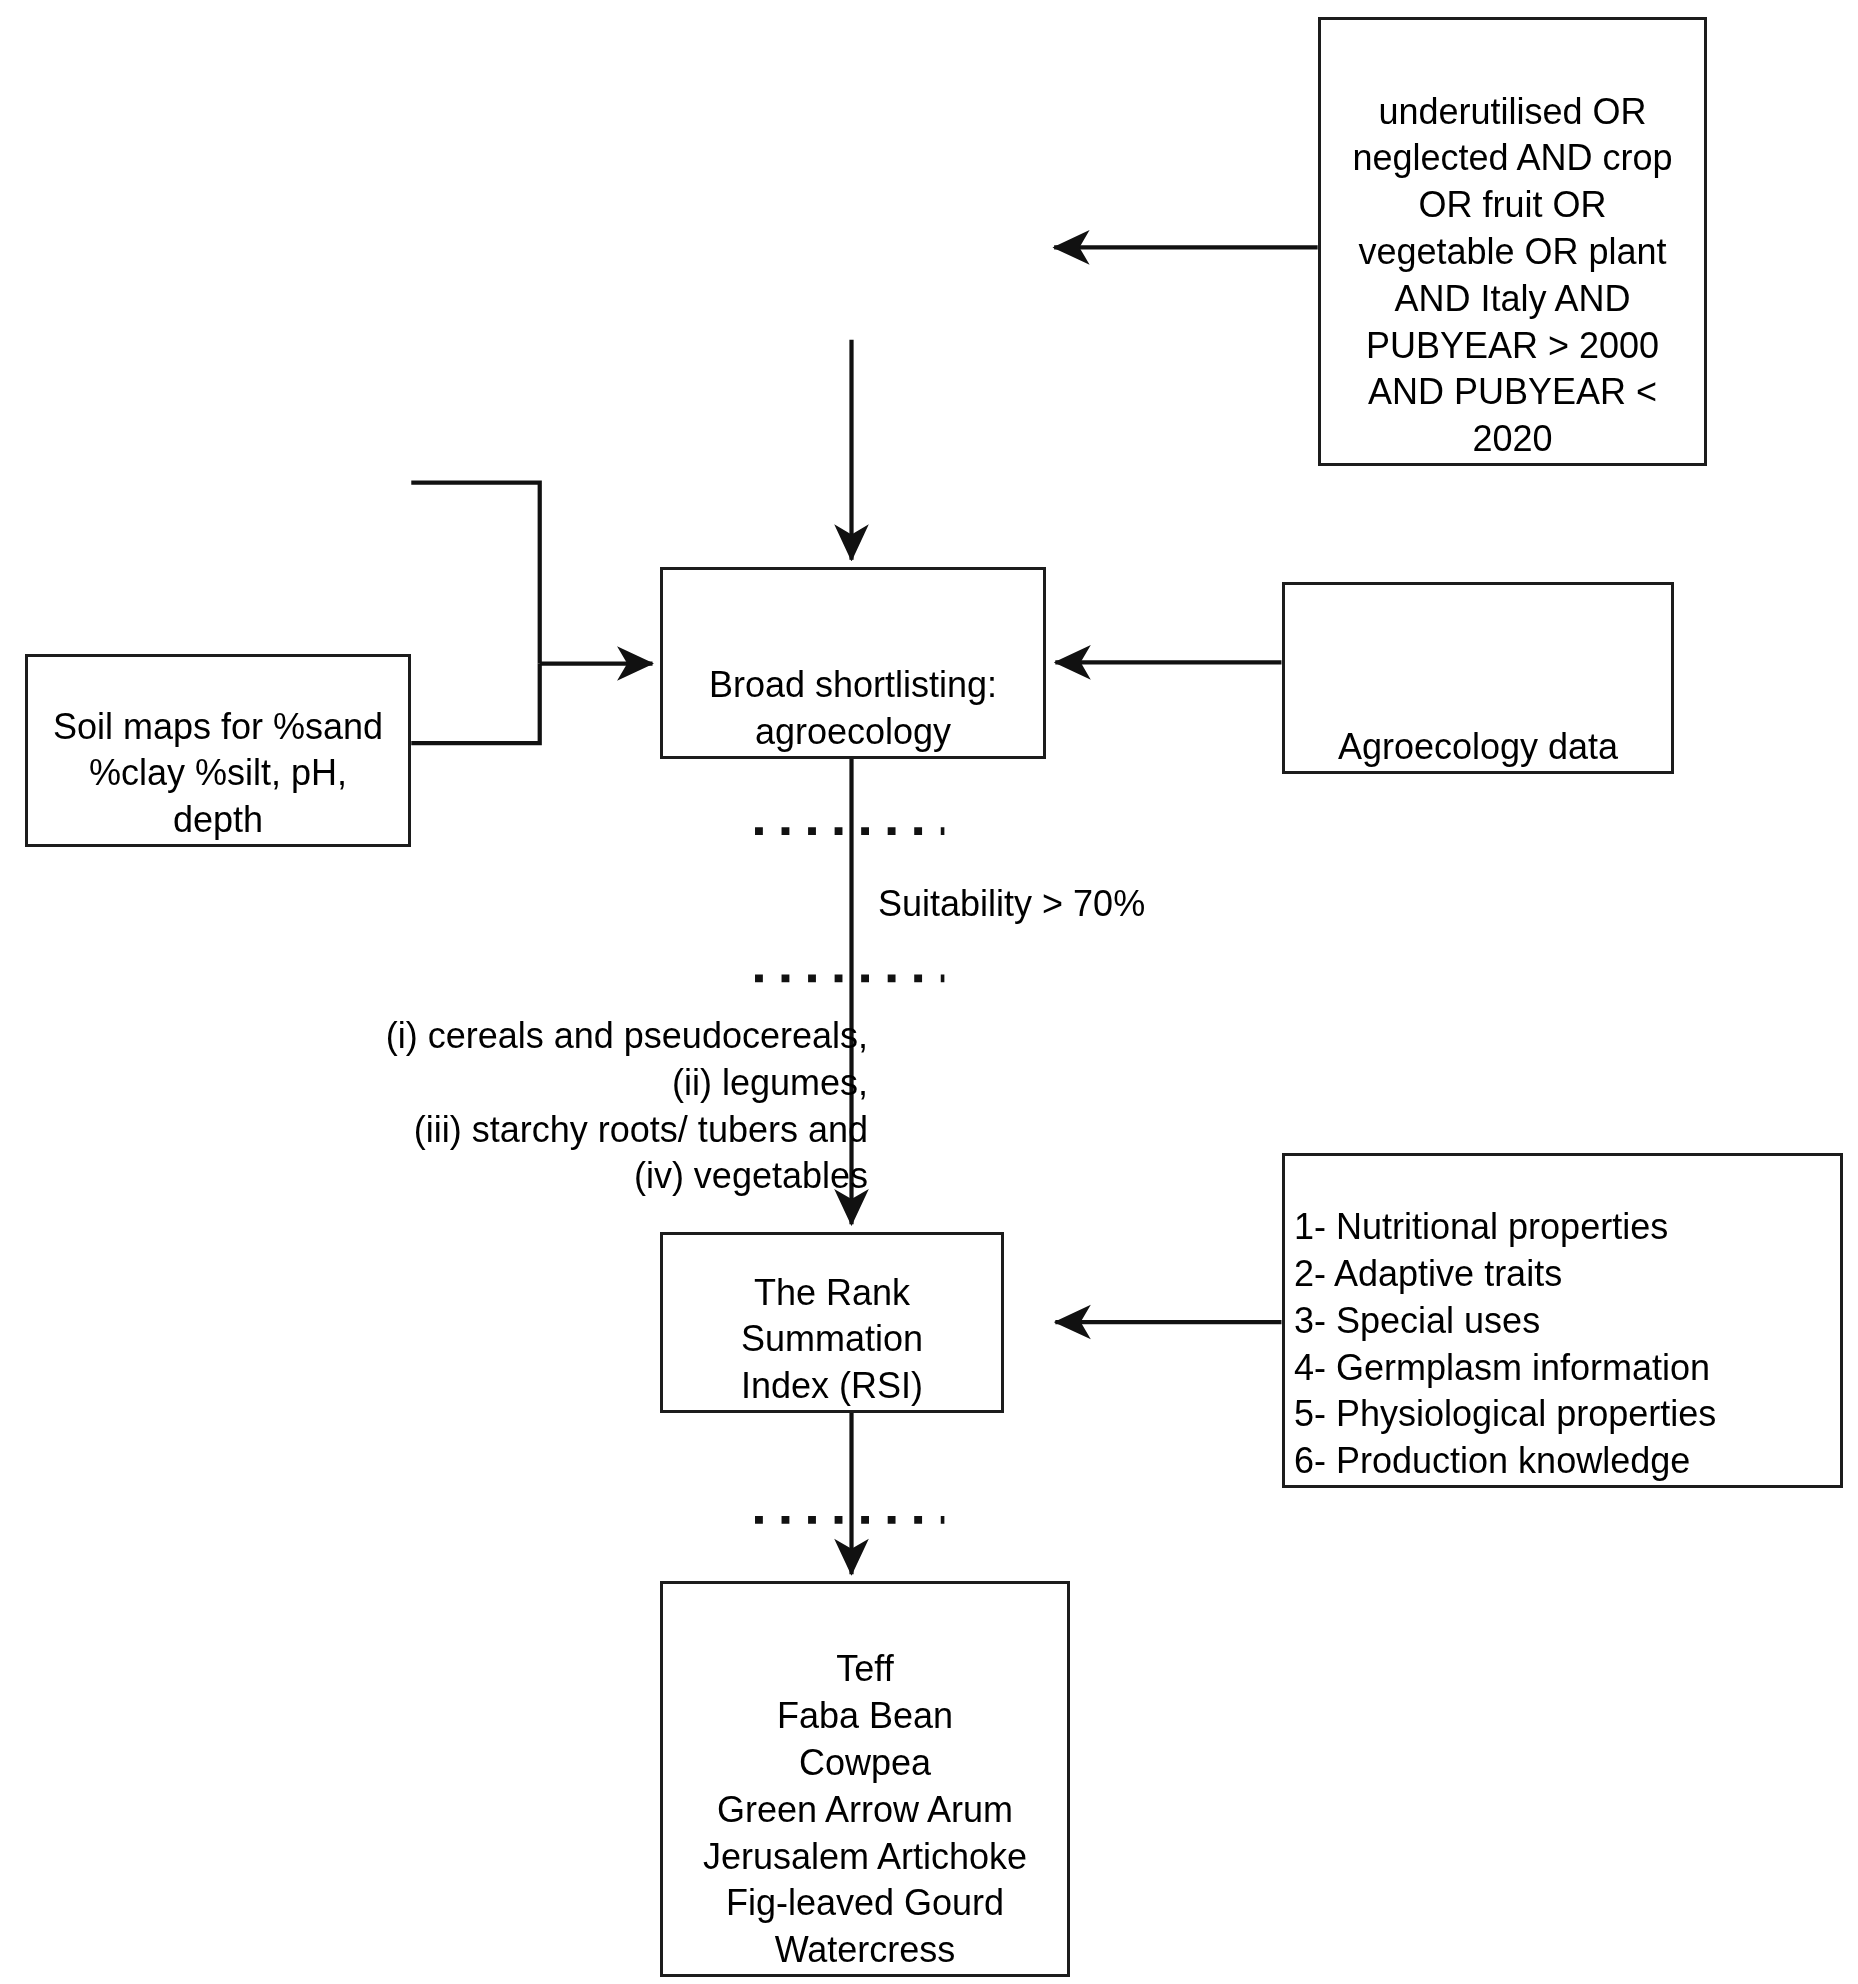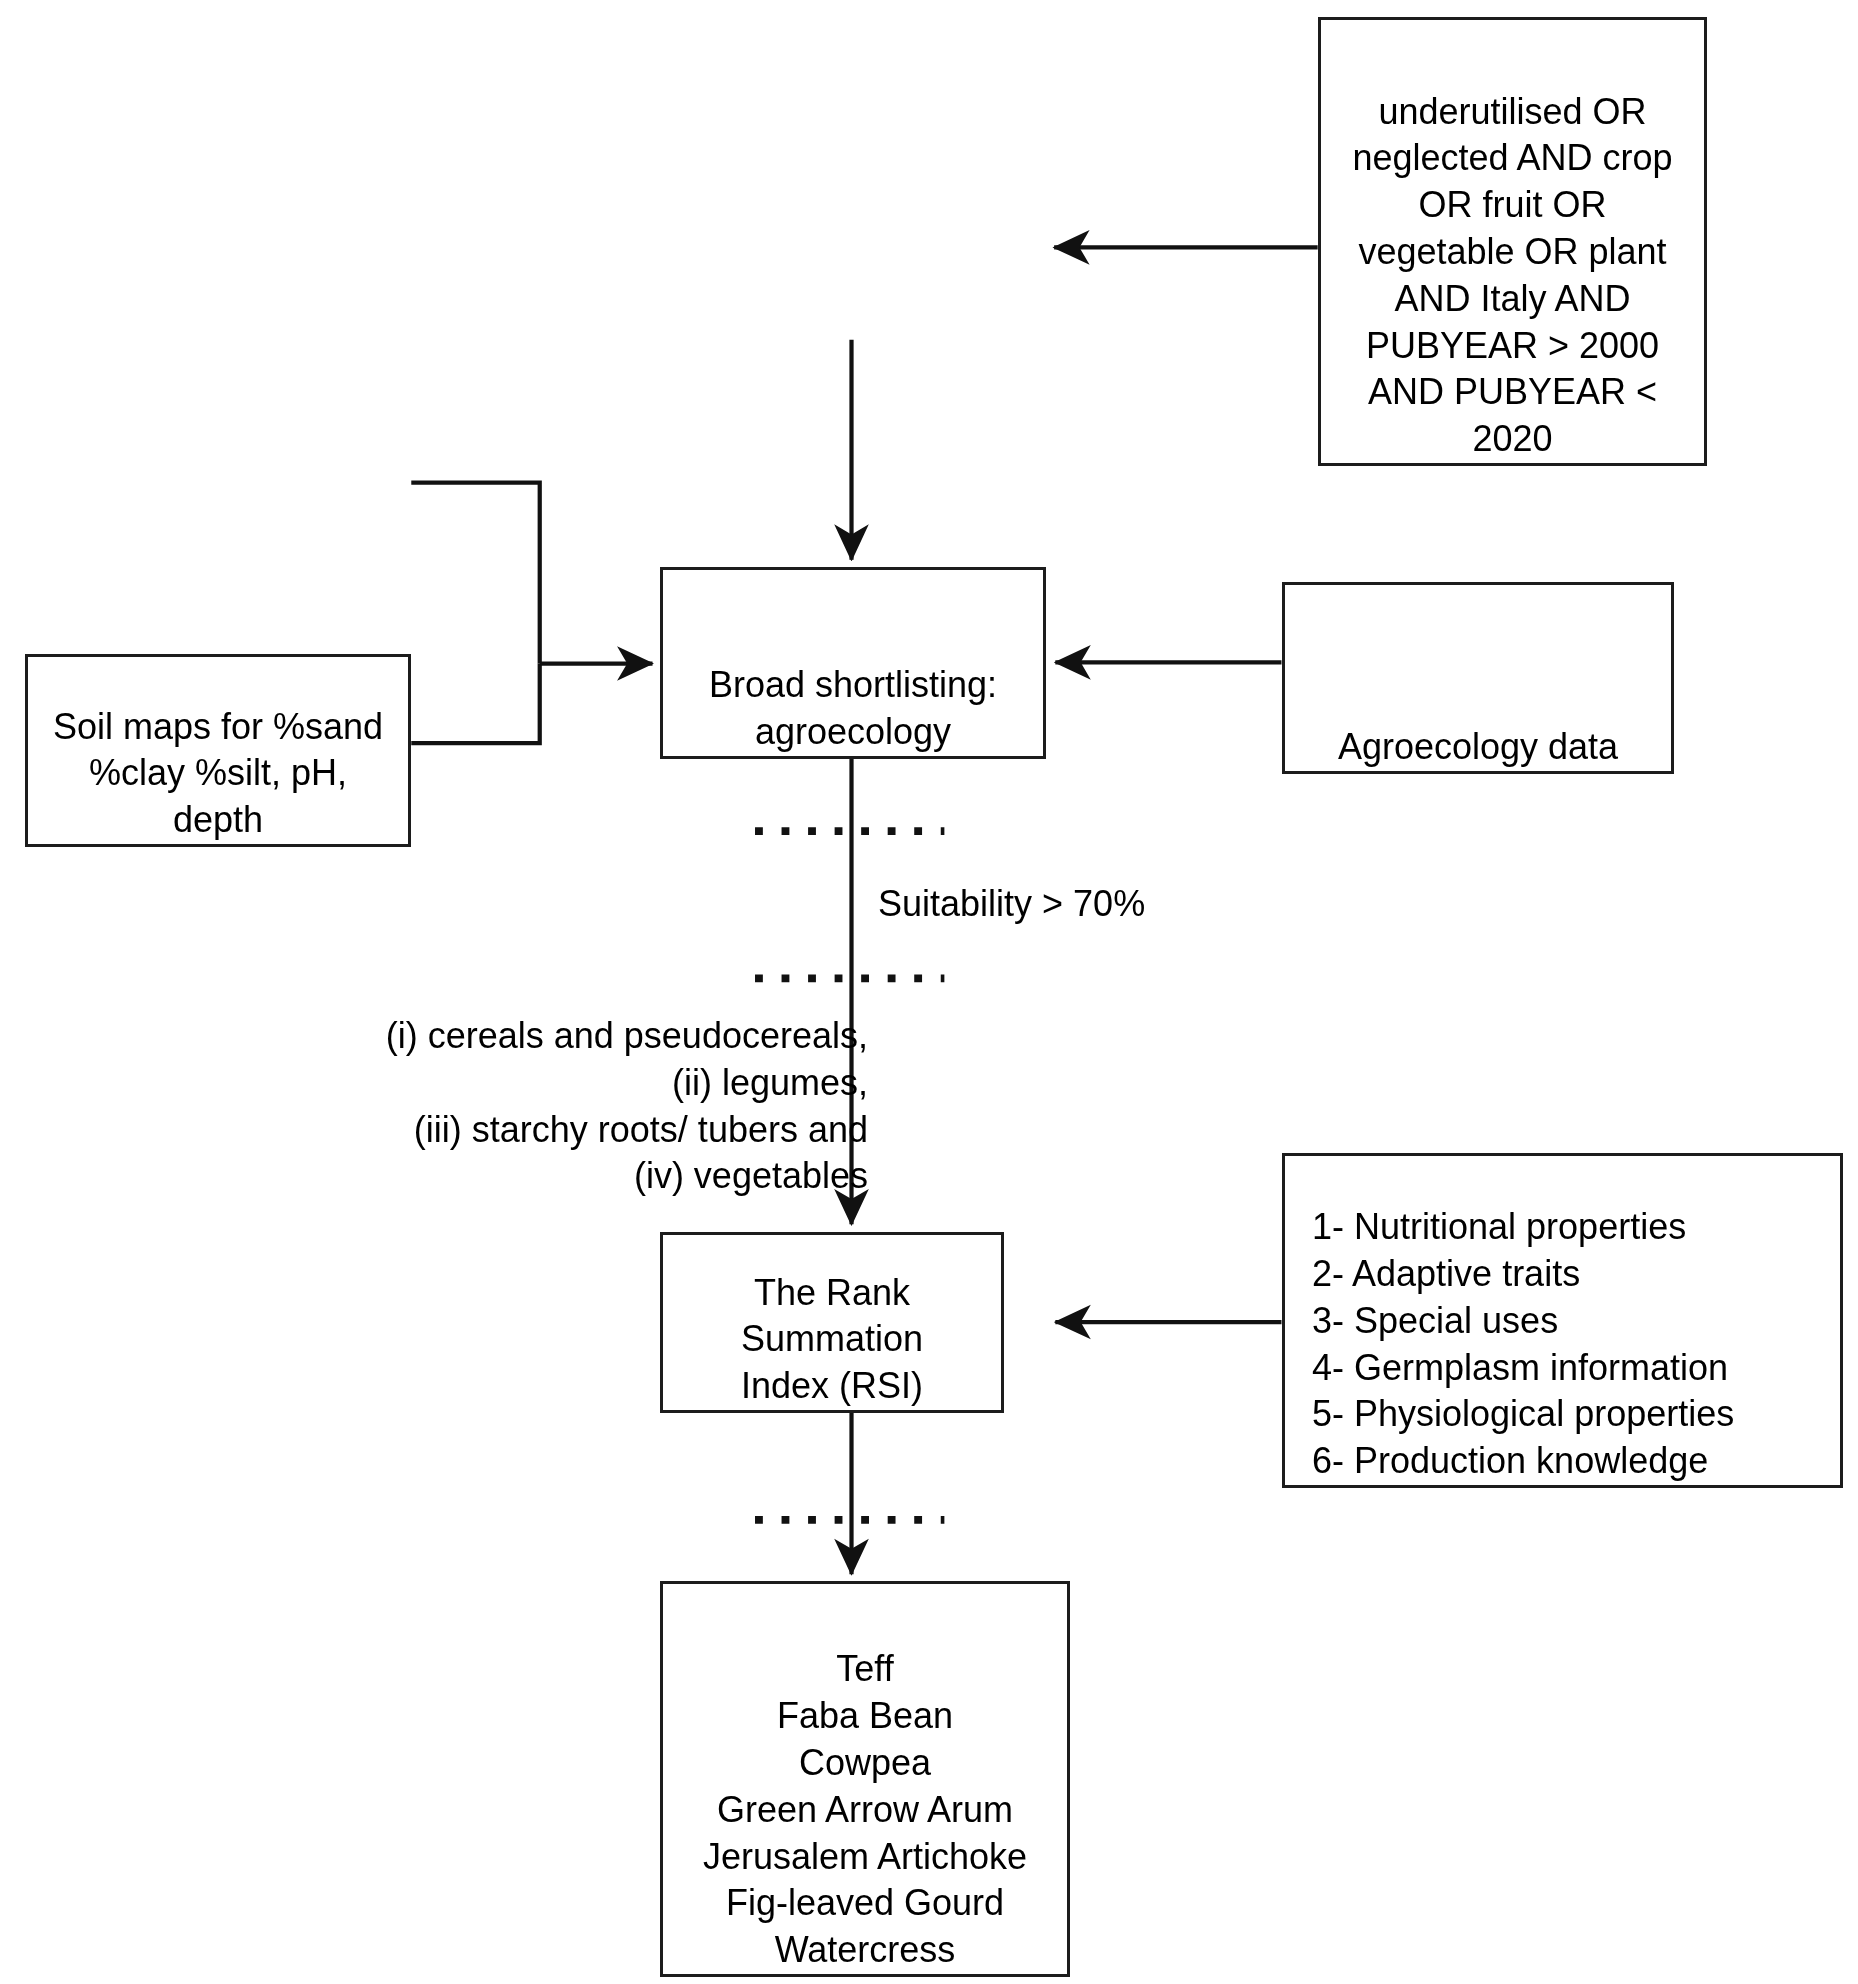--- a/index.html
+++ b/index.html
@@ -36,21 +36,21 @@
     width: 100%;
     text-align: center;
     font-size: 36px;
     line-height: 1.30;
     white-space: pre-line;
     padding: 0 6px;
     box-sizing: border-box;
   }
   .node.leftalign .txt {
     text-align: left;
-    padding-left: 27px;
+    padding-left: 9px;
   }
   .freetext {
     position: absolute;
     color: #000000;
     font-size: 36px;
     line-height: 1.30;
     white-space: pre-line;
   }
 
   

